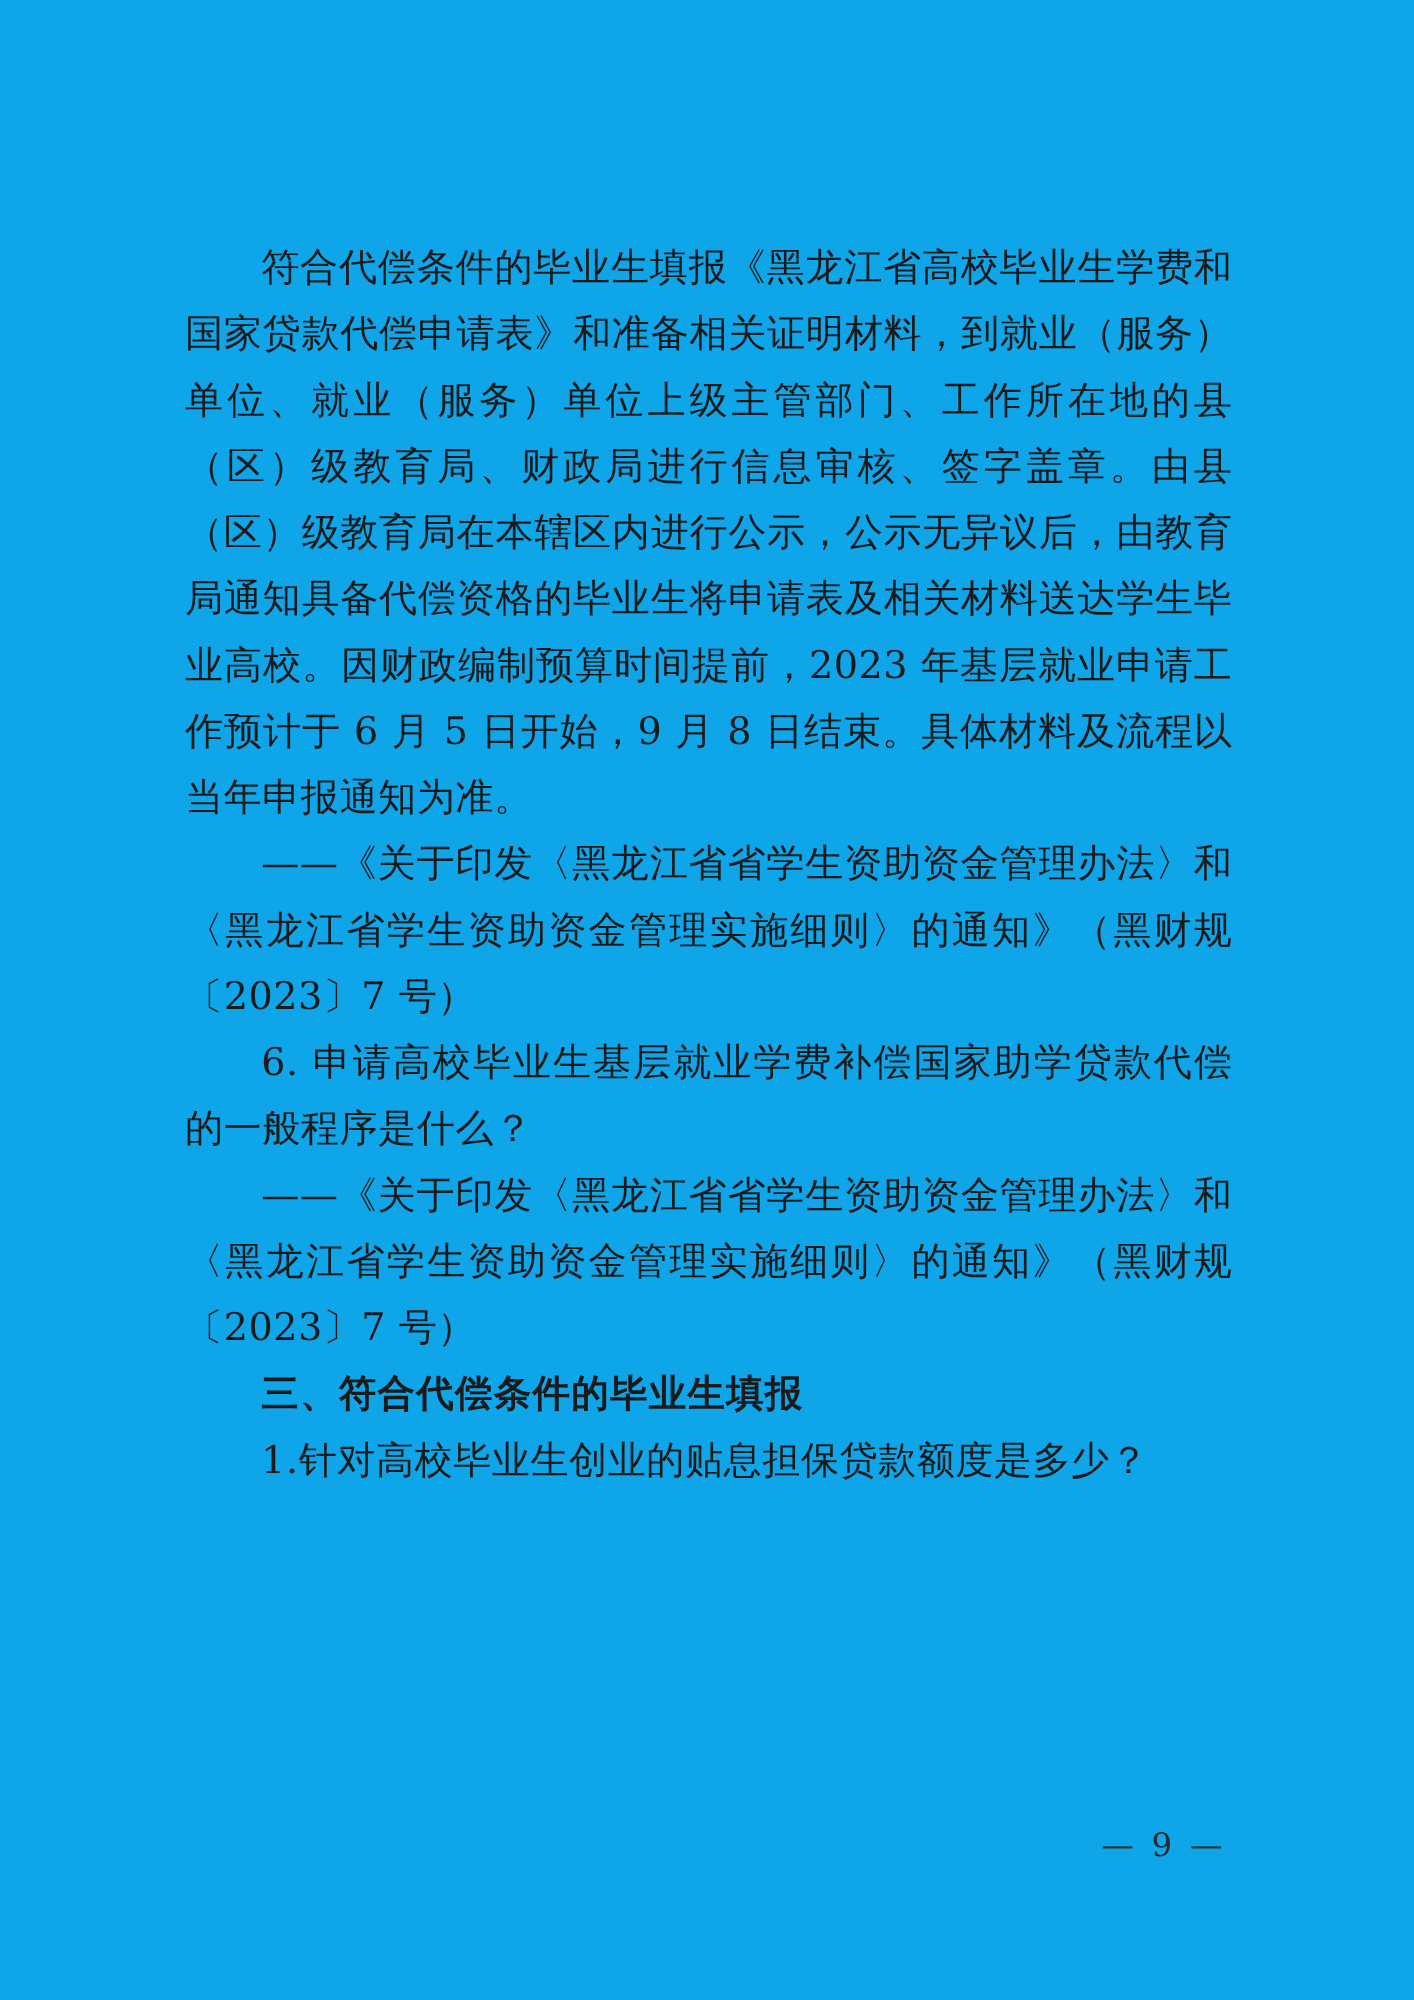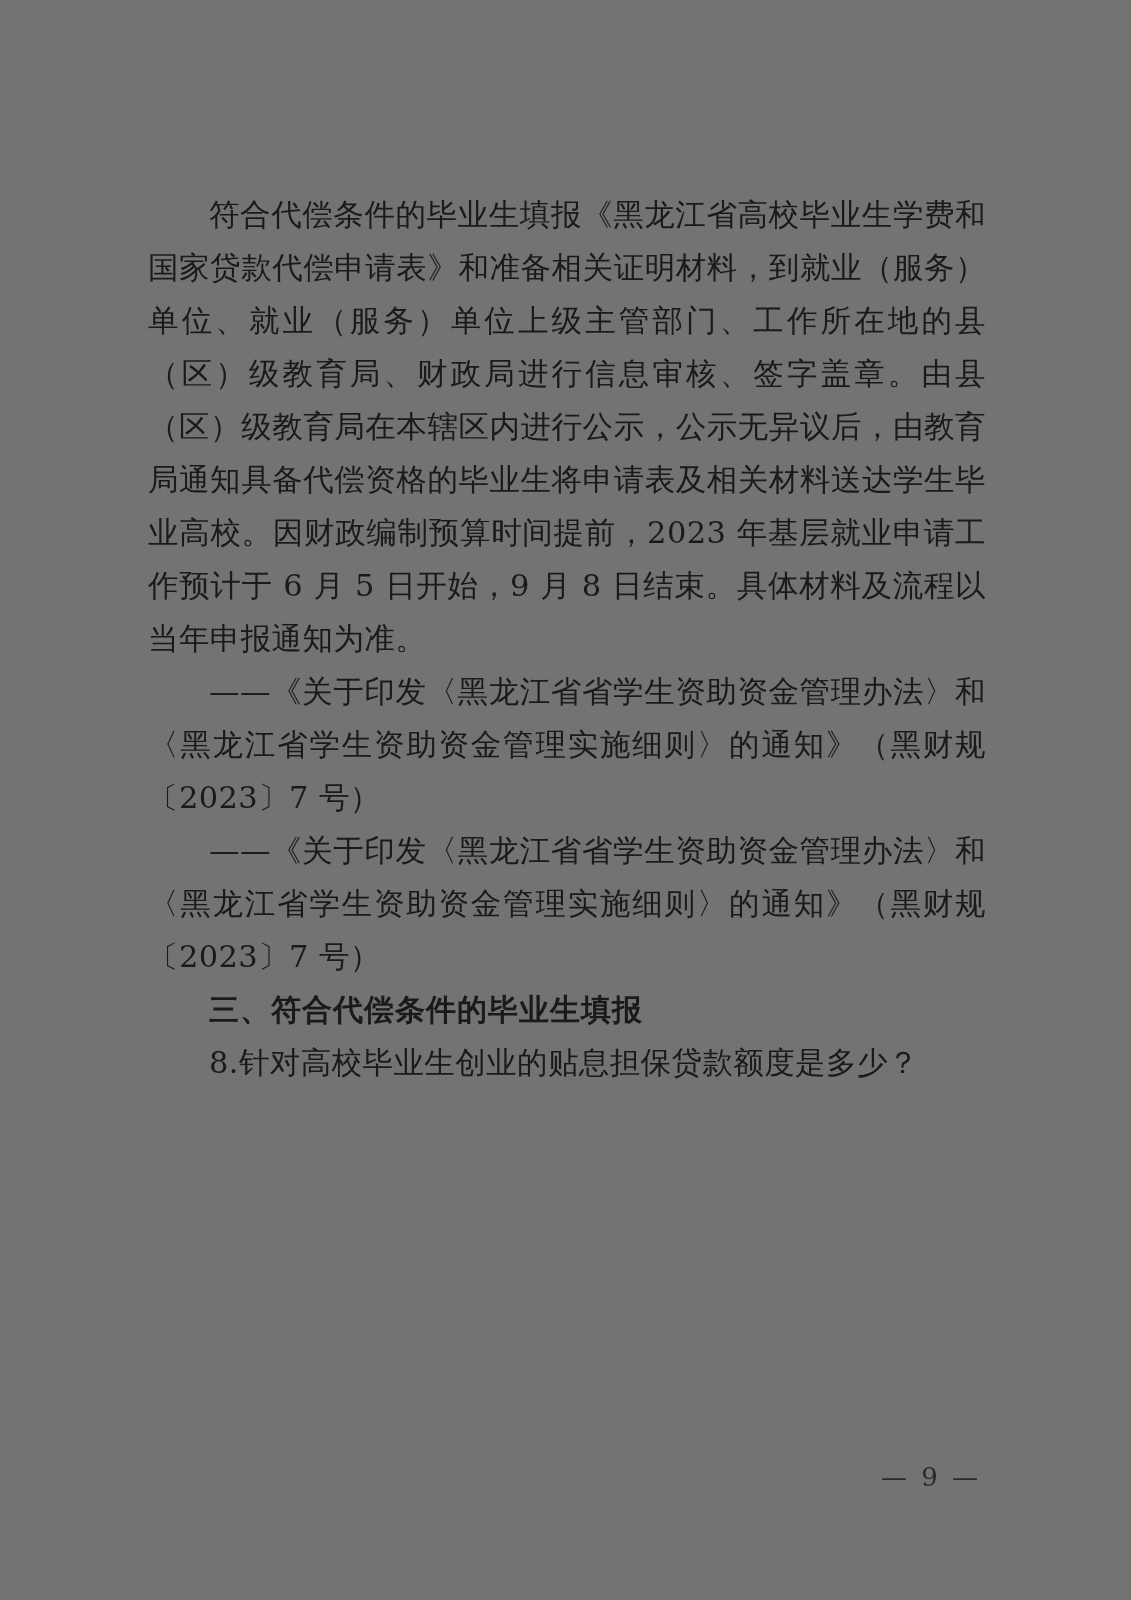--- a/index.html
+++ b/index.html
@@ -13,21 +13,21 @@
     position: relative;
     font-family: "DejaVu Serif", "Liberation Serif", serif;
     color: #1b1b1b;
     overflow: hidden;
   }
   .page {
     position: absolute;
     left: 0; top: 0;
     width: 1131px;
     height: 1600px;
-    background: #737373;
+    background: #0ea5e9;
   }
   .content {
     position: absolute;
     left: 148px;
     top: 188px;
     width: 838px;
   }
   p {
     margin: 0;
     font-size: 30.5px;
@@ -67,24 +67,25 @@
 </head>
 <body>
 
 <div class="page">
   <div class="content">
 
     <p class="indent blk">符合代偿条件的毕业生填报《黑龙江省高校毕业生学费和国家贷款代偿申请表》和准备相关证明材料，到就业（服务）单位、就业（服务）单位上级主管部门、工作所在地的县（区）级教育局、财政局进行信息审核、签字盖章。由县（区）级教育局在本辖区内进行公示，公示无异议后，由教育局通知具备代偿资格的毕业生将申请表及相关材料送达学生毕业高校。因财政编制预算时间提前，2023 年基层就业申请工作预计于 6 月 5 日开始，9 月 8 日结束。具体材料及流程以当年申报通知为准。</p>
 
     <p class="indent blk">——《关于印发〈黑龙江省省学生资助资金管理办法〉和〈黑龙江省学生资助资金管理实施细则〉的通知》（黑财规〔2023〕7 号）</p>
 
+    <p class="indent blk q-line">6. 申请高校毕业生基层就业学费补偿国家助学贷款代偿的一般程序是什么？</p>
 
 
     <p class="indent blk">——《关于印发〈黑龙江省省学生资助资金管理办法〉和〈黑龙江省学生资助资金管理实施细则〉的通知》（黑财规〔2023〕7 号）</p>
 
     <p class="indent blk section-head">三、符合代偿条件的毕业生填报</p>
 
-    <p class="indent blk q-line">8.针对高校毕业生创业的贴息担保贷款额度是多少？</p>
+    <p class="indent blk q-line">1.针对高校毕业生创业的贴息担保贷款额度是多少？</p>
 
   </div>
 
   <div class="footer">— 9 —</div>
 </div>
 
 </body></html>

